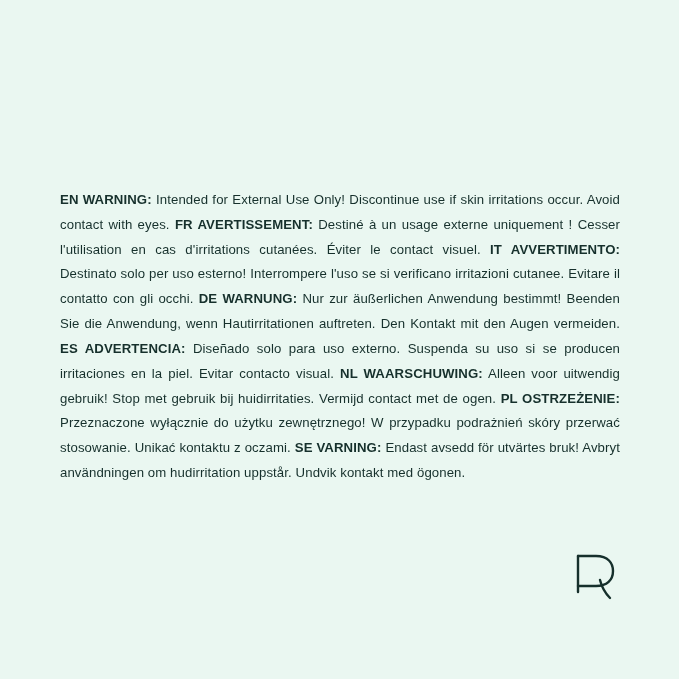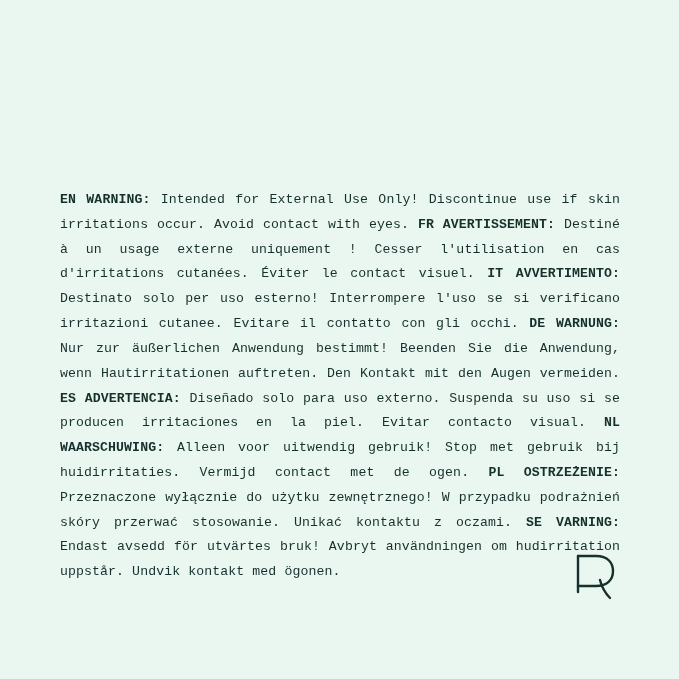--- a/index.html
+++ b/index.html
@@ -12,21 +12,20 @@
     background: #eaf7f1;
     font-family: "Liberation Sans", sans-serif;
     color: #1c2b2b;
     overflow: hidden;
   }
   .page {
     position: relative;
     width: 568px;
     height: 679px;
     box-sizing: border-box;
-    font-family: Liberation Mono, monospace;
   }
   .warning-block {
     position: absolute;
     left: 60px;
     top: 188px;
     width: 560px;
     font-size: 13.2px;
     line-height: 1.88;
     text-align: justify;
     text-justify: inter-word;

